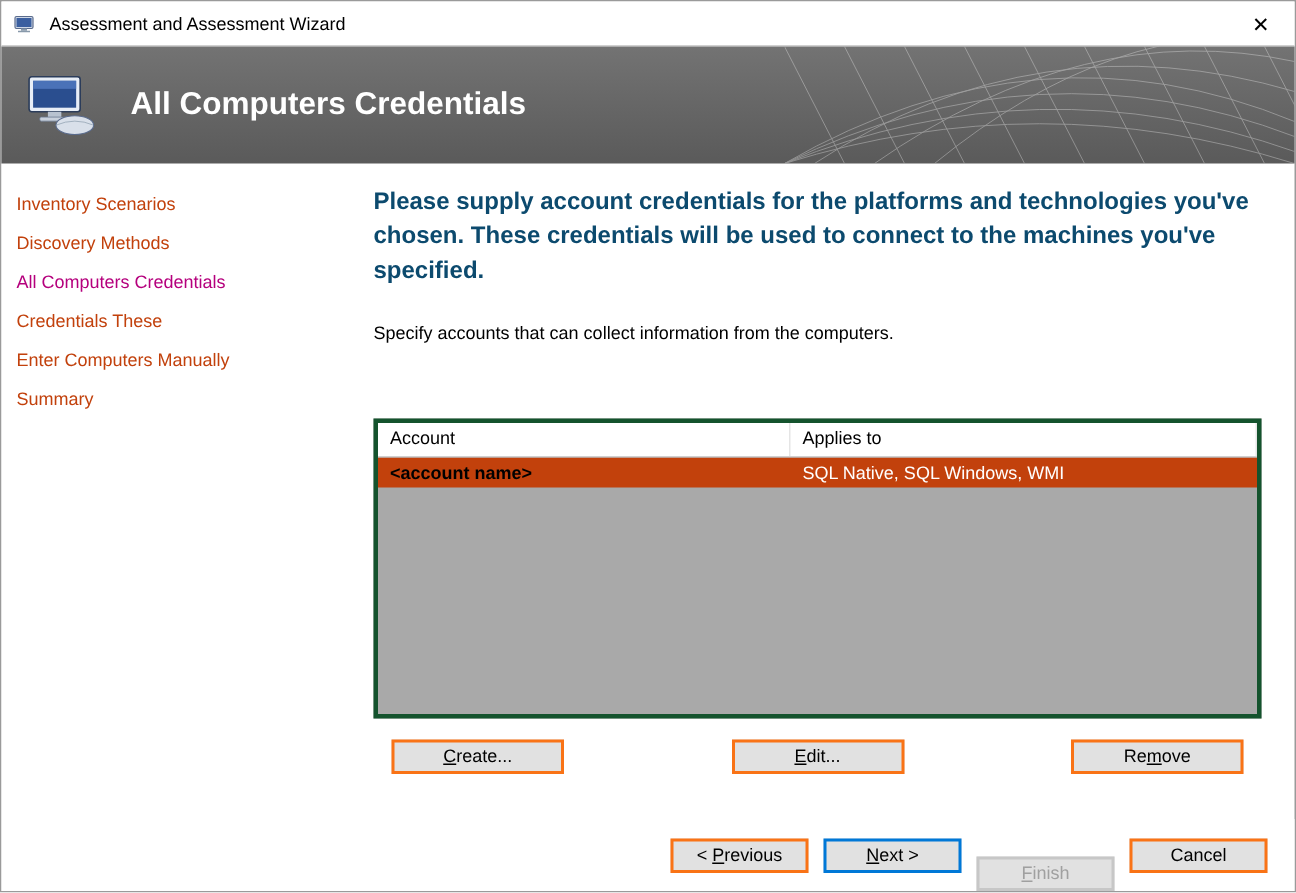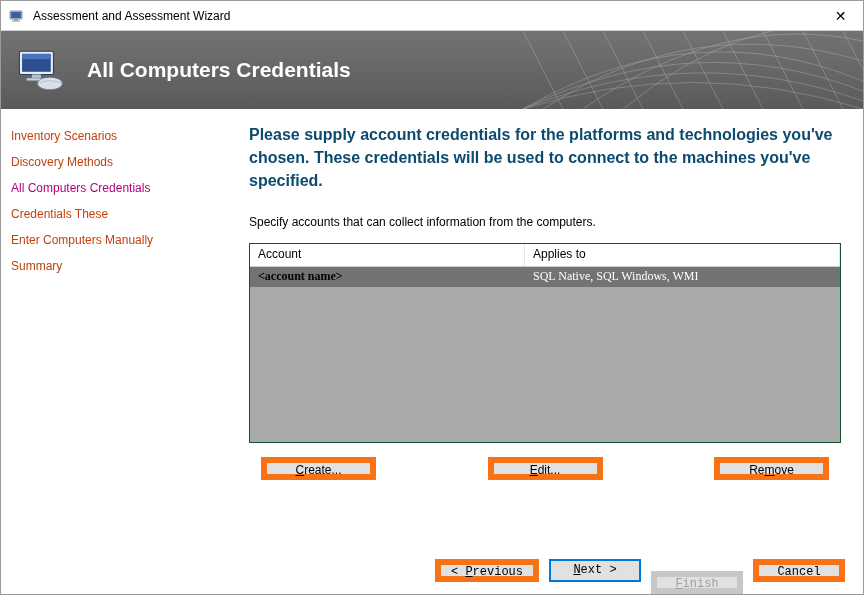--- a/index.html
+++ b/index.html
@@ -106,26 +106,27 @@
     font-size: 16px;
     line-height: 1.45;
     color: #0c4a6e;
     margin-bottom: 22px;
   }
   .subtext {
     font-size: 12px;
     margin-bottom: 14px;
   }
   .grid {
-    border: 1px solid #14532d;
+    border: 3px solid #14532d;
     background: #a9a9a9;
     height: 200px;
     display: flex;
     flex-direction: column;
     overflow: hidden;
+    margin-top: 36px;
   }
   .grid-header {
     display: flex;
     background: #fff;
     border-bottom: 1px solid #d0d0d0;
     height: 23px;
   }
   .grid-header .col {
     padding: 3px 8px;
     font-size: 12px;
@@ -138,59 +139,57 @@
     overflow: auto;
     background: #a9a9a9;
   }
   .grid-row {
     display: flex;
     height: 20px;
     align-items: center;
     font-size: 12px;
   }
   .grid-row.selected {
-    background: #737373;
+    background: #c2410c;
     color: #fff;
-    font-family: Liberation Serif, serif;
   }
   .grid-row .cell {
     padding: 2px 8px;
     white-space: nowrap;
     overflow: hidden;
   }
   .grid-row .cell.col-account { font-weight: 700; color: #000; }
   .grid-row.selected .cell.col-account { color: #000; }
   .grid-row.selected .cell.col-applies { color: #fff; }
   .action-row {
     display: flex;
     justify-content: space-between;
     margin-top: 14px;
     padding: 0 12px;
   }
   .btn {
     height: 23px;
     min-width: 115px;
     background: #e1e1e1;
-    border: 6px solid #f97316;
+    border: 2px solid #f97316;
     font-size: 12px;
     font-family: inherit;
     cursor: pointer;
     padding: 0 10px;
     color: #000;
   }
   .btn:disabled { color: #a0a0a0; cursor: default; background: #e1e1e1; border-color: #c7c7c7; margin-top: 24px; }
   .footer {
     height: 48px;
     display: flex;
     align-items: center;
     justify-content: flex-end;
     gap: 10px;
     padding: 0 18px;
     background: #fff;
-    font-family: Liberation Mono, monospace;
   }
   .footer .btn { min-width: 92px; }
   .btn.default {
     border: 2px solid #0078d7;
     background: #e1e1e1;
   }
   .ul { text-decoration: underline; }
 </style>
 </head>
 <body>

